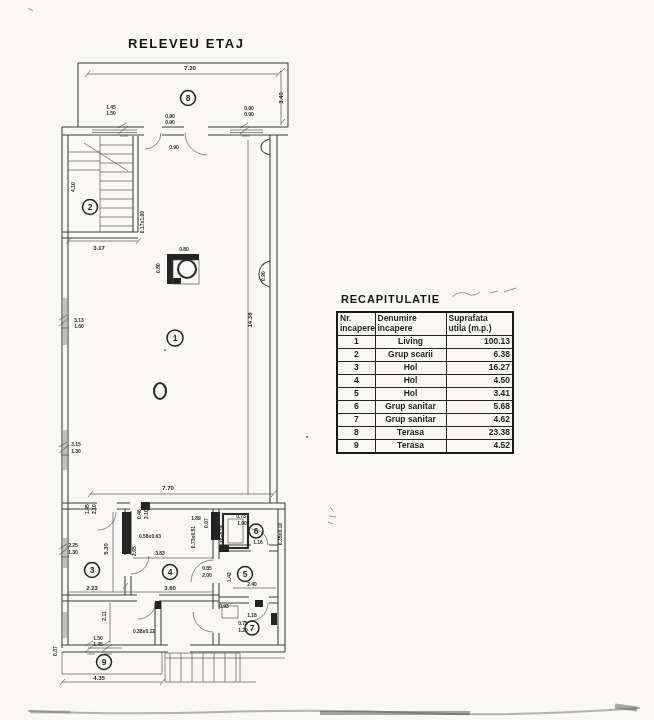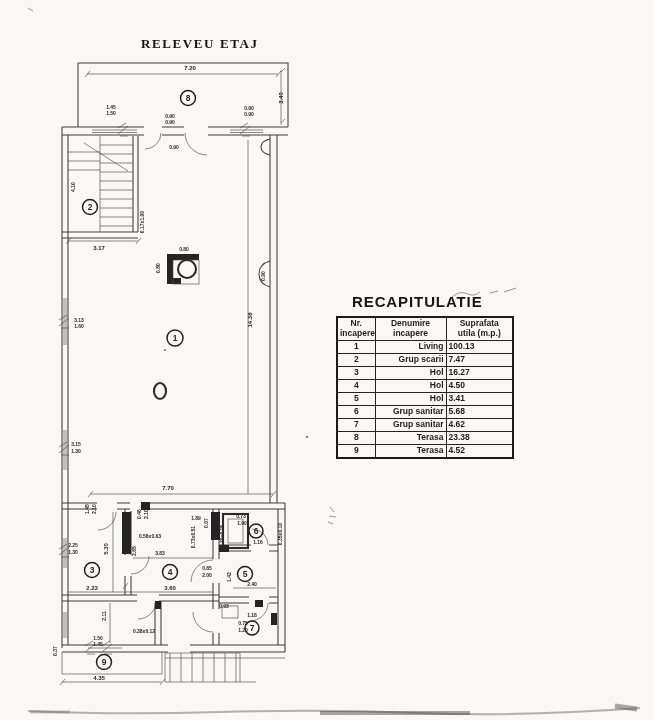--- a/index.html
+++ b/index.html
@@ -1,41 +1,41 @@
 <!DOCTYPE html>
 <html><head>
 <meta charset="utf-8">
 <style>
   html,body{margin:0;padding:0;}
   .page{position:relative;width:654px;height:720px;background:#f9f8f5;overflow:hidden;
         font-family:"Liberation Sans",sans-serif;}
-  .title{position:absolute;left:141px;top:36px;font-size:13px;font-weight:bold;
-         letter-spacing:1.6px;color:#141414;font-family:Liberation Serif, serif;}
+  .title{position:absolute;left:128px;top:36px;font-size:13px;font-weight:bold;
+         letter-spacing:1.6px;color:#141414;}
   svg{position:absolute;left:0;top:0;}
   svg text{font-family:"Liberation Sans",sans-serif;fill:#272727;}
   .dim{font-size:6px;font-weight:bold;text-anchor:middle;}
   .xs{font-size:5px;}
   .roomnum{font-size:8.5px;font-weight:bold;text-anchor:middle;}
   .w{stroke:#3c3c3c;stroke-width:1.05;fill:none;}
   .thin{stroke:#4a4a4a;stroke-width:.65;fill:none;}
   .thick{stroke:#2b2b2b;stroke-width:2.1;fill:none;}
   .blk{fill:#242424;stroke:none;}
   .gap{fill:#f9f8f5;stroke:none;}
   .rc{stroke:#222;stroke-width:1.5;fill:none;}
   .mark{stroke:#979797;stroke-width:1;fill:none;}
   .recap{position:absolute;left:336px;top:293px;width:176px;color:#1a1a1a;z-index:2;}
-  .recap-title{font-weight:bold;font-size:15px;letter-spacing:.9px;margin:0 0 6px 16px;color:#161616;}
+  .recap-title{font-weight:bold;font-size:11px;letter-spacing:.9px;margin:0 0 6px 5px;color:#161616;}
   .recap table{border-collapse:collapse;width:176px;border:2px solid #1a1a1a;table-layout:fixed;}
   .recap th,.recap td{border:1px solid #232323;font-size:8.5px;font-weight:bold;
        padding:1px 2px;line-height:1.15;color:#1d1d1d;}
-  .recap th{text-align:center;}
+  .recap th{text-align:left;}
   .recap td{height:10px;}
   .nr{text-align:center;}
-  .name{text-align:right;padding-left:7px;}
-  .area{text-align:left;}
+  .name{text-align:center;padding-left:7px;}
+  .area{text-align:right;}
   .faded{color:#6e6e6e;}
 </style>
 </head>
 <body>
 
 <div class="page">
 
   <div class="title">RELEVEU ETAJ</div>
 
   <svg width="654" height="720" viewBox="0 0 654 720">
@@ -304,21 +304,21 @@
       </thead>
       <tbody>
         <tr>
           <td class="nr">1</td>
           <td class="name faded">Living</td>
           <td class="area">100.13</td>
         </tr>
         <tr>
           <td class="nr">2</td>
           <td class="name">Grup scarii</td>
-          <td class="area">7.47</td>
+          <td class="area">6.38</td>
         </tr>
         <tr>
           <td class="nr">3</td>
           <td class="name">Hol</td>
           <td class="area">16.27</td>
         </tr>
         <tr>
           <td class="nr">4</td>
           <td class="name">Hol</td>
           <td class="area">4.50</td>

